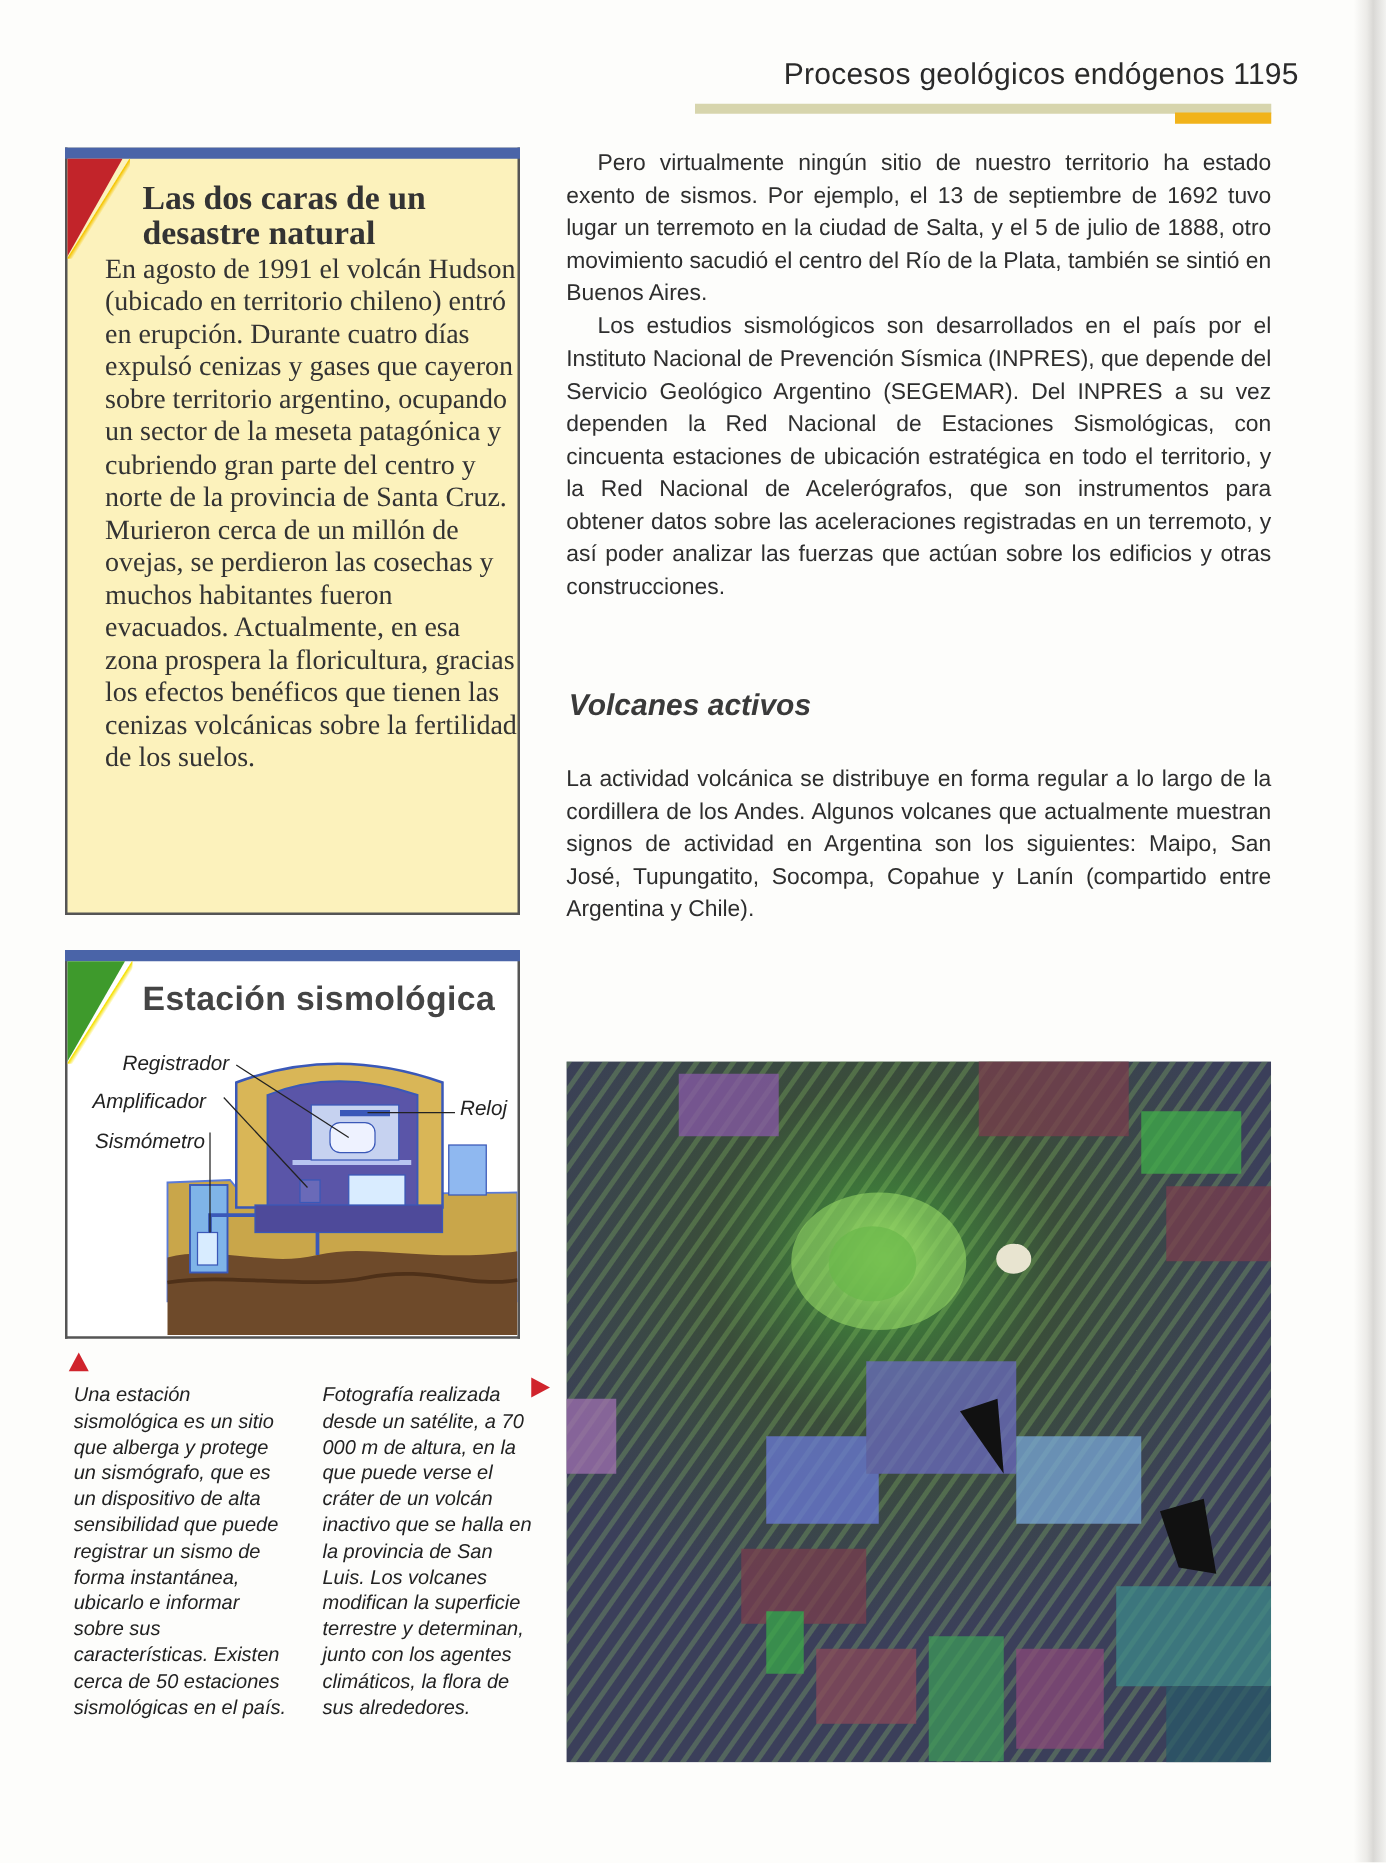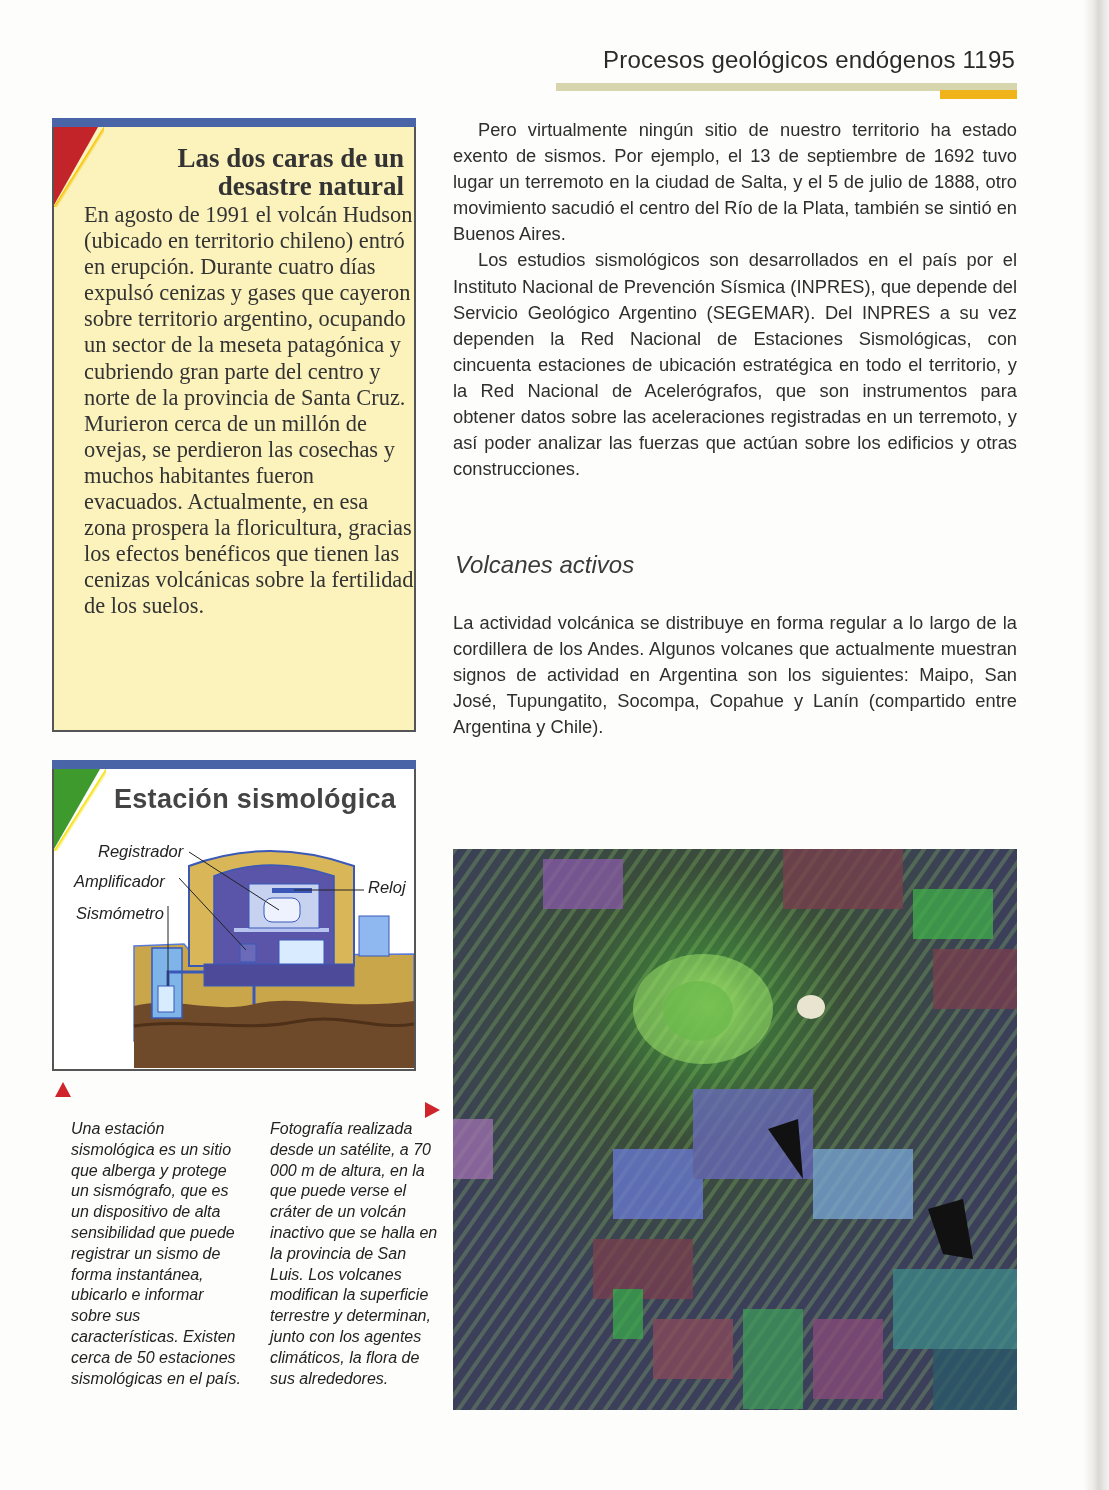--- a/index.html
+++ b/index.html
@@ -1,50 +1,50 @@
 <!DOCTYPE html>
 <html><head>
 <meta charset="utf-8">
 <style>
   html, body { margin:0; padding:0; }
   body { width:1109px; height:1490px; background:#fdfdfb; position:relative; overflow:hidden; font-family:"Liberation Sans", sans-serif; color:#2b2b2b; }
 
   .gutter { position:absolute; right:0; top:0; width:26px; height:1490px; background:linear-gradient(90deg,#fdfdfb 0%,#ecebe8 40%,#d9d8d5 60%,#f3f3f1 100%); }
 
-  .running-head { position:absolute; left:560px; top:46px; width:455px; text-align:right; font-size:24px; letter-spacing:0.2px; color:#2a2a2a; }
+  .running-head { position:absolute; left:584px; top:46px; width:455px; text-align:right; font-size:24px; letter-spacing:0.2px; color:#2a2a2a; }
   .head-rule { position:absolute; left:556px; top:83px; width:461px; height:8px; background:#d7d5ad; }
   .head-accent { position:absolute; left:940px; top:90px; width:77px; height:9px; background:#f1b31a; }
 
   
   .box1 { position:absolute; left:52px; top:118px; width:364px; height:614px; background:#fcf2bc; border:2px solid #555; border-top:none; box-sizing:border-box; }
   .box1 .topbar { position:absolute; left:-2px; top:0; width:364px; height:9px; background:#4a64a8; }
   .box1 .corner { position:absolute; left:0; top:9px; width:0; height:0; border-top:78px solid #c2242a; border-right:44px solid transparent; }
   .box1 .corner-edge { position:absolute; left:0; top:9px; width:50px; height:80px; background:linear-gradient(to bottom right, transparent 49%, #f5c400 50%, transparent 54%); }
-  .box1 h2 { position:absolute; left:60px; top:26px; width:290px; margin:0; font-family:"Liberation Serif", serif; font-weight:bold; font-size:27px; line-height:28px; color:#333;text-align:right; }
+  .box1 h2 { position:absolute; left:60px; top:26px; width:290px; margin:0; font-family:"Liberation Serif", serif; font-weight:bold; font-size:27px; line-height:28px; color:#333; }
   .box1 .body { position:absolute; left:30px; top:84px; width:330px; margin:0; font-family:"Liberation Serif", serif; font-size:22.4px; line-height:26.1px; color:#333; }
 
   
   .box2 { position:absolute; left:52px; top:760px; width:364px; height:311px; background:#fff; border:2px solid #555; border-top:none; box-sizing:border-box; }
   .box2 .topbar { position:absolute; left:-2px; top:0; width:364px; height:9px; background:#4a64a8; }
   .box2 .corner { position:absolute; left:0; top:9px; width:0; height:0; border-top:80px solid #3e9a2c; border-right:46px solid transparent; }
   .box2 .corner-edge { position:absolute; left:0; top:9px; width:52px; height:82px; background:linear-gradient(to bottom right, transparent 49%, #f5e000 50%, transparent 54%); }
   .box2 h2 { position:absolute; left:60px; top:24px; margin:0; font-weight:bold; font-size:27px; color:#444; letter-spacing:0.3px; }
   .diagram { position:absolute; left:0; top:76px; width:360px; height:232px; }
   .lbl { position:absolute; font-style:italic; font-size:16.5px; color:#222; }
 
   
   .tri-up { position:absolute; left:55px; top:1082px; width:0; height:0; border-left:8px solid transparent; border-right:8px solid transparent; border-bottom:15px solid #d0242c; }
   .tri-right { position:absolute; left:425px; top:1102px; width:0; height:0; border-top:8px solid transparent; border-bottom:8px solid transparent; border-left:15px solid #d0242c; }
-  .caption { position:absolute; font-style:italic; font-size:16px; line-height:20.8px; color:#222; margin:16px; }
+  .caption { position:absolute; font-style:italic; font-size:16px; line-height:20.8px; color:#222; margin:4px; }
 
   
   .col { position:absolute; left:453px; width:564px; font-size:18.3px; line-height:26.1px; color:#2e2e2e; text-align:justify; }
   .col p { margin:0; }
   .col p.ind { text-indent:25px; }
-  .section-title { position:absolute; left:455px; top:551px; margin:0; font-weight:normal; font-style:italic; font-size:24px; color:#3a3a3a;text-align:right; }
+  .section-title { position:absolute; left:455px; top:551px; margin:0; font-weight:bold; font-style:italic; font-size:24px; color:#3a3a3a;text-align:right; }
 
   .photo { position:absolute; left:453px; top:849px; width:564px; height:561px; overflow:hidden; }
 </style>
 </head>
 <body>
 
 <div class="gutter"></div>
 
 <div class="running-head">Procesos geológicos endógenos 1195</div>
 <div class="head-rule"></div>

